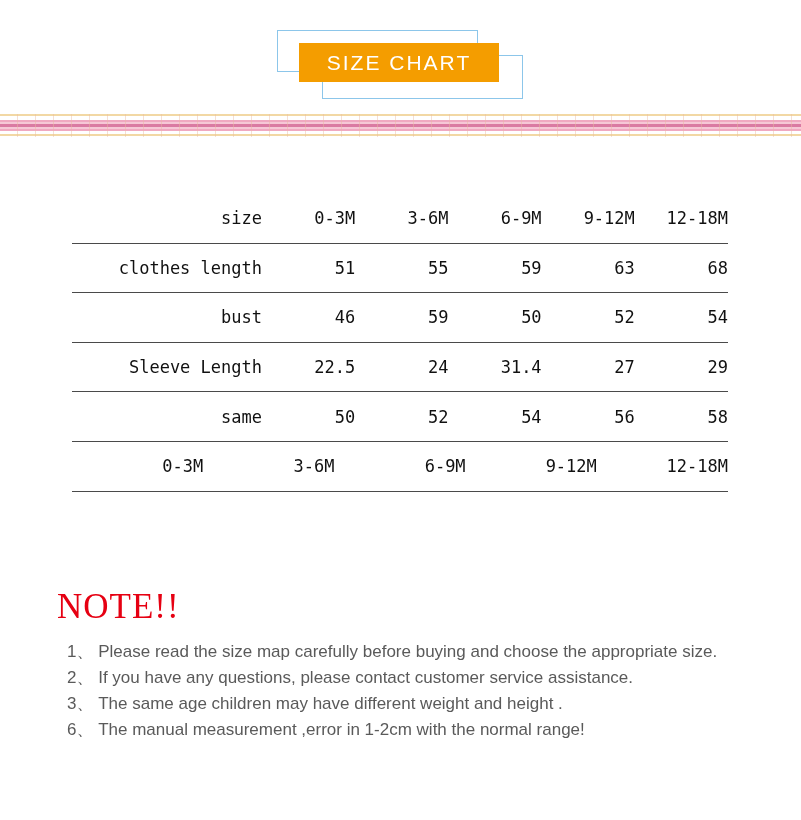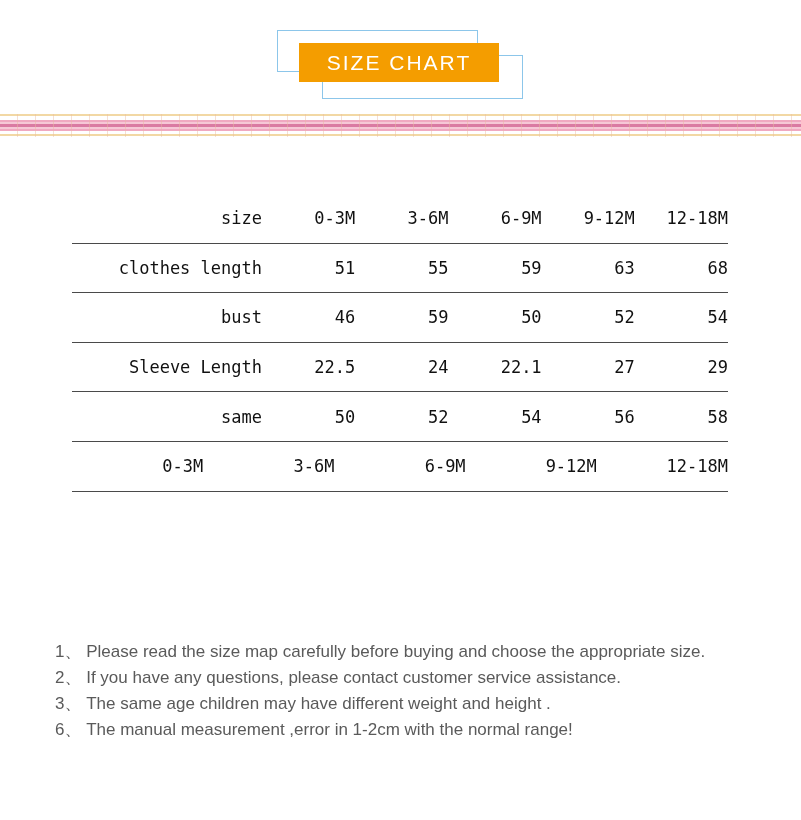--- a/index.html
+++ b/index.html
@@ -87,20 +87,21 @@
   .notes {
     position: absolute;
     left: 55px; top: 639px;
     width: 700px;
   }
   .note-line {
     font-size: 17px;
     line-height: 26px;
     color: #5a5a5a;
     white-space: pre-wrap;
+    margin-left: 12px;
   }
 </style>
 </head>
 <body>
 
 <div class="page">
 
   <div>
     <div class="decor-rect r1"></div>
     <div class="decor-rect r2"></div>
@@ -147,21 +148,21 @@
       <div class="t-cell t-val">50</div>
       <div class="t-cell t-val">52</div>
       <div class="t-cell t-val">54</div>
     </div>
 
 
     <div class="t-row">
       <div class="t-cell t-label">Sleeve Length</div>
       <div class="t-cell t-val">22.5</div>
       <div class="t-cell t-val">24</div>
-      <div class="t-cell t-val">22.1</div>
+      <div class="t-cell t-val">31.4</div>
       <div class="t-cell t-val">27</div>
       <div class="t-cell t-val">29</div>
     </div>
 
     <div class="t-row">
       <div class="t-cell t-label">same</div>
       <div class="t-cell t-val">50</div>
       <div class="t-cell t-val">52</div>
       <div class="t-cell t-val">54</div>
       <div class="t-cell t-val">56</div>
@@ -171,20 +172,21 @@
     <div class="t-row">
       <div class="t-cell t-val">0-3M</div>
       <div class="t-cell t-val">3-6M</div>
       <div class="t-cell t-val">6-9M</div>
       <div class="t-cell t-val">9-12M</div>
       <div class="t-cell t-val">12-18M</div>
     </div>
 
   </div>
 
+  <div class="note-heading">NOTE!!</div>
 
   <div class="notes">
     <div class="note-line">1、 Please read the size map carefully before buying and choose the appropriate size.</div>
     <div class="note-line">2、 If you have any questions, please contact customer service assistance.</div>
     <div class="note-line">3、 The same age children may have different weight and height .</div>
     <div class="note-line">6、 The manual measurement ,error in 1-2cm with the normal range!</div>
   </div>
 
 </div>
 

